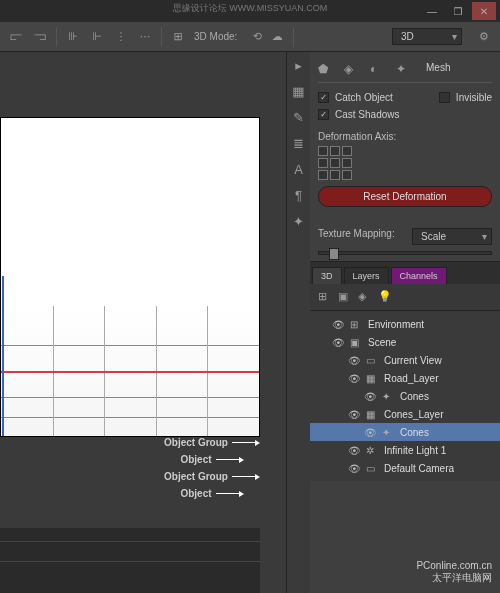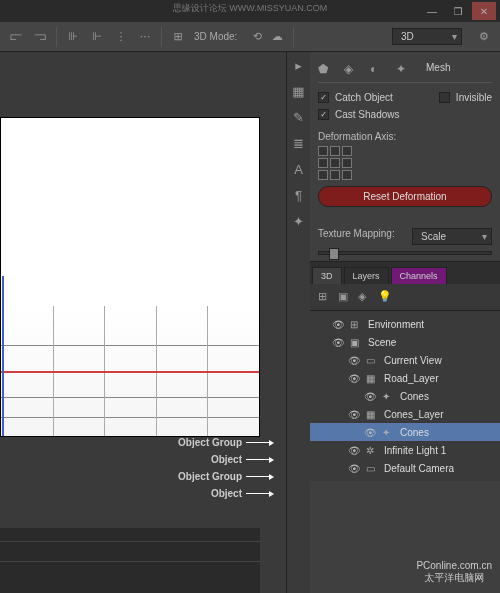--- a/index.html
+++ b/index.html
@@ -60,24 +60,24 @@
 .tree{padding:4px 0;background:#3a3a3a}
 .tree-row{display:flex;align-items:center;height:18px;padding-left:6px;gap:4px}
 .tree-row.sel{background:#5577aa}
 .eye{width:14px;color:#bbb;font-size:10px}
 .indent1{padding-left:22px}
 .indent2{padding-left:38px}
 .indent3{padding-left:54px}
 .tree-icon{width:14px;color:#aaa;font-size:10px}
 .tree-label{color:#ddd;font-size:10px}
 .annotations{position:absolute;left:150px;top:434px;color:#fff;font-size:11px;font-weight:bold;pointer-events:none}
-.anno-row{display:flex;align-items:center;height:17px;justify-content:flex-end;width:120px}
+.anno-row{display:flex;align-items:center;height:17px;justify-content:center;width:120px}
 .anno-arrow{width:24px;height:1px;background:#fff;margin-left:4px;position:relative}
 .anno-arrow::after{content:"";position:absolute;right:-4px;top:-2px;border-left:5px solid #fff;border-top:3px solid transparent;border-bottom:3px solid transparent}
-.watermark{position:absolute;right:8px;bottom:8px;color:#888;font-size:11px;text-align:center}
+.watermark{position:absolute;right:8px;bottom:8px;color:#888;font-size:11px;text-align:right}
 .watermark-top{position:absolute;top:2px;left:50%;transform:translateX(-50%);color:#777;font-size:9px}
 </style>
 </head>
 <body>
 
 <div class="titlebar">
   <div class="winbtn">—</div>
   <div class="winbtn">❐</div>
   <div class="winbtn close">✕</div>
 </div>

